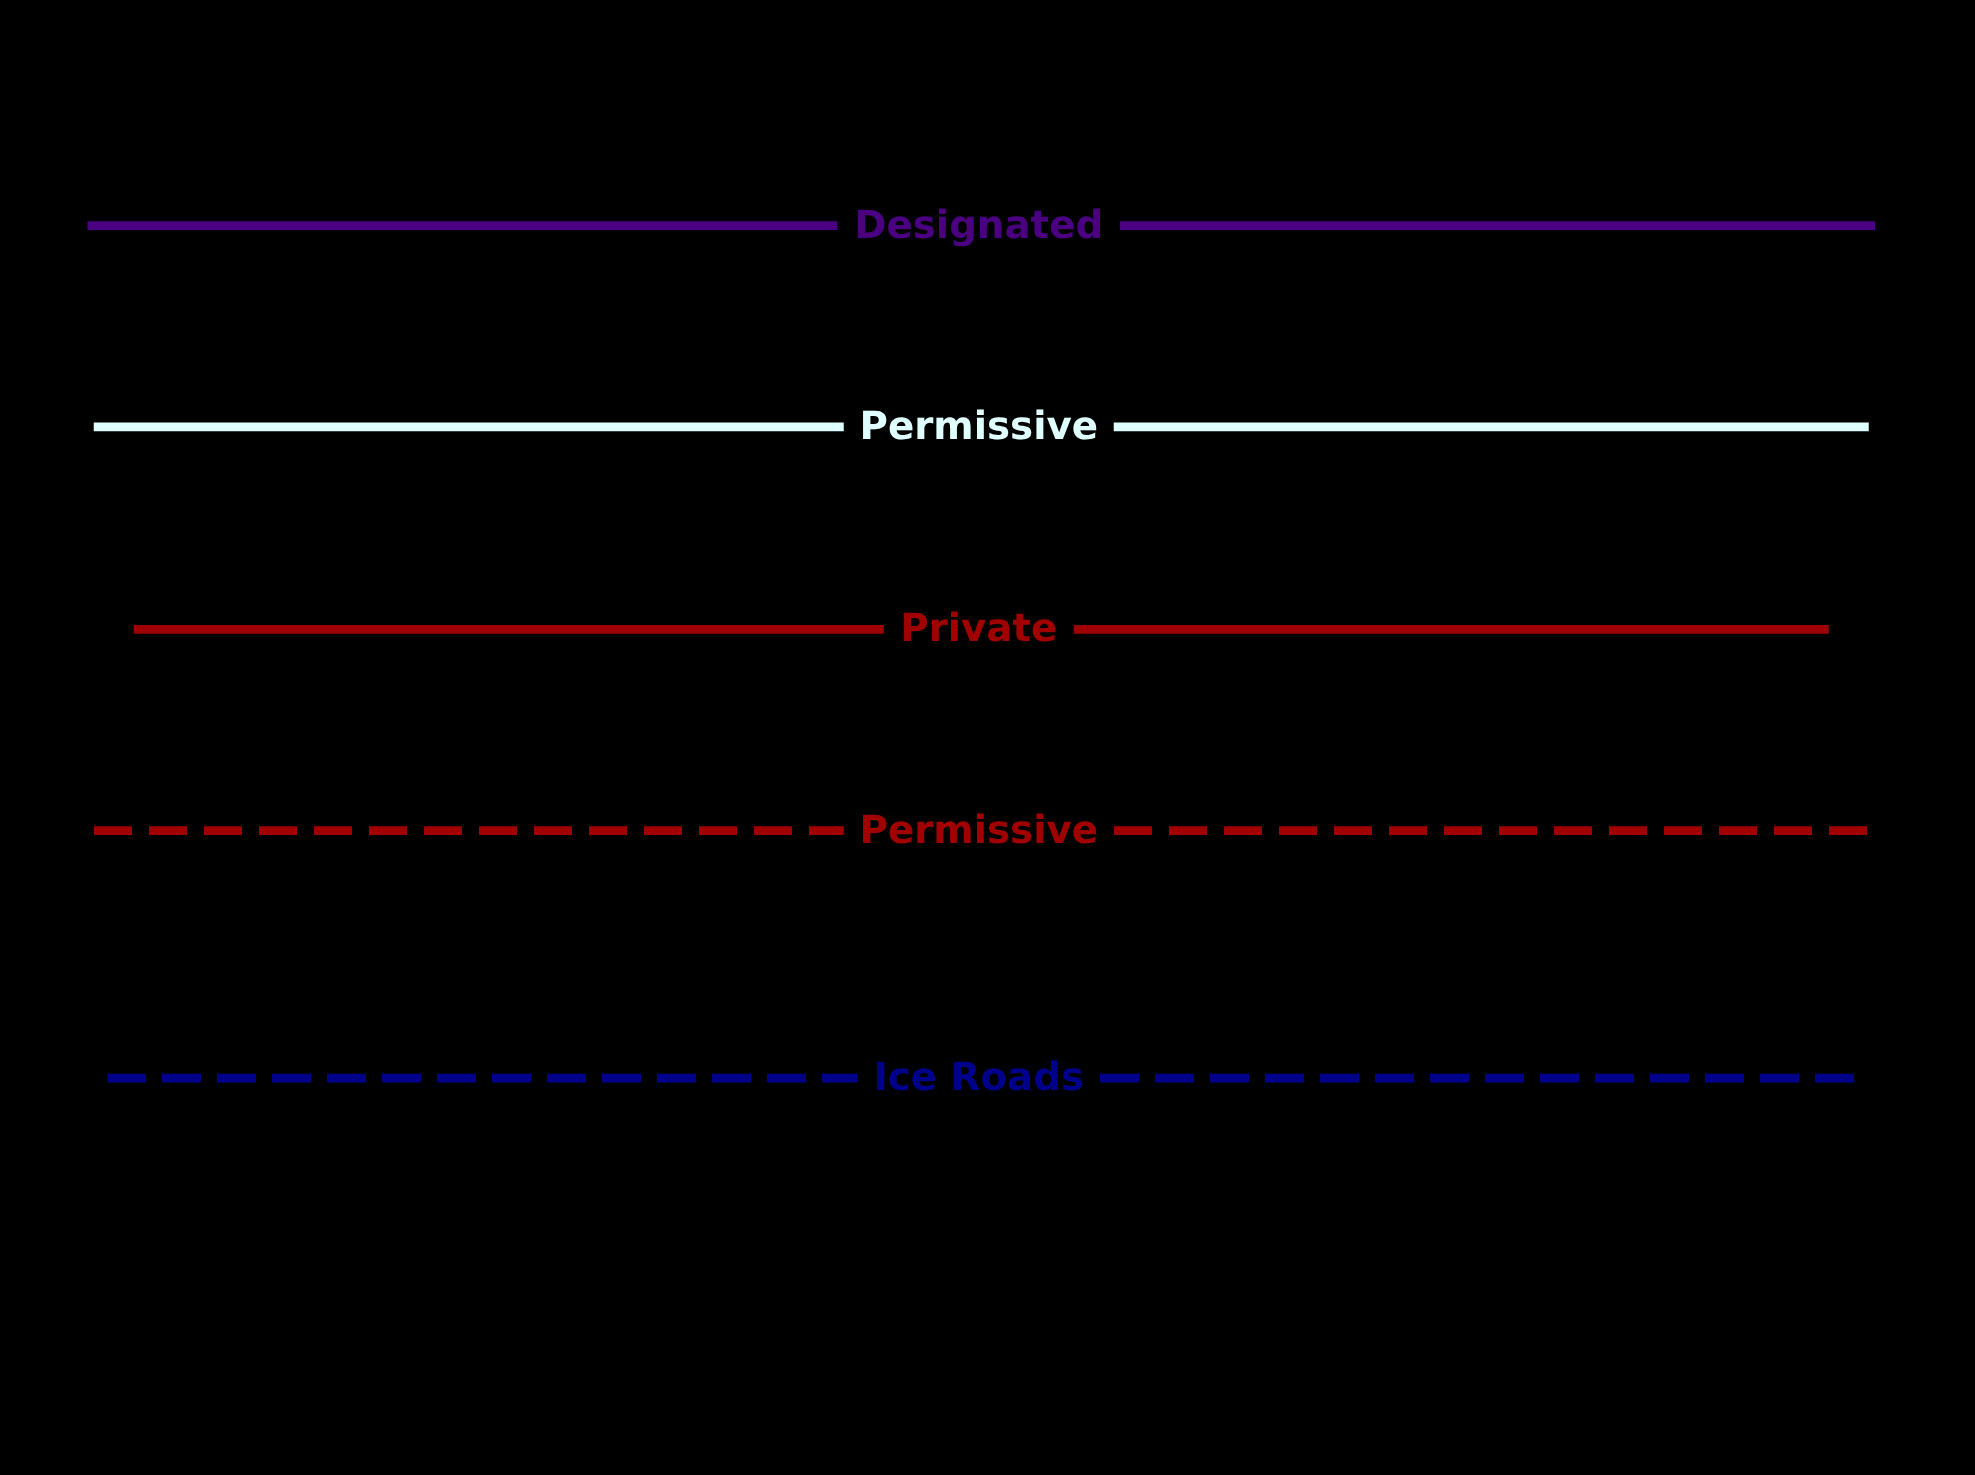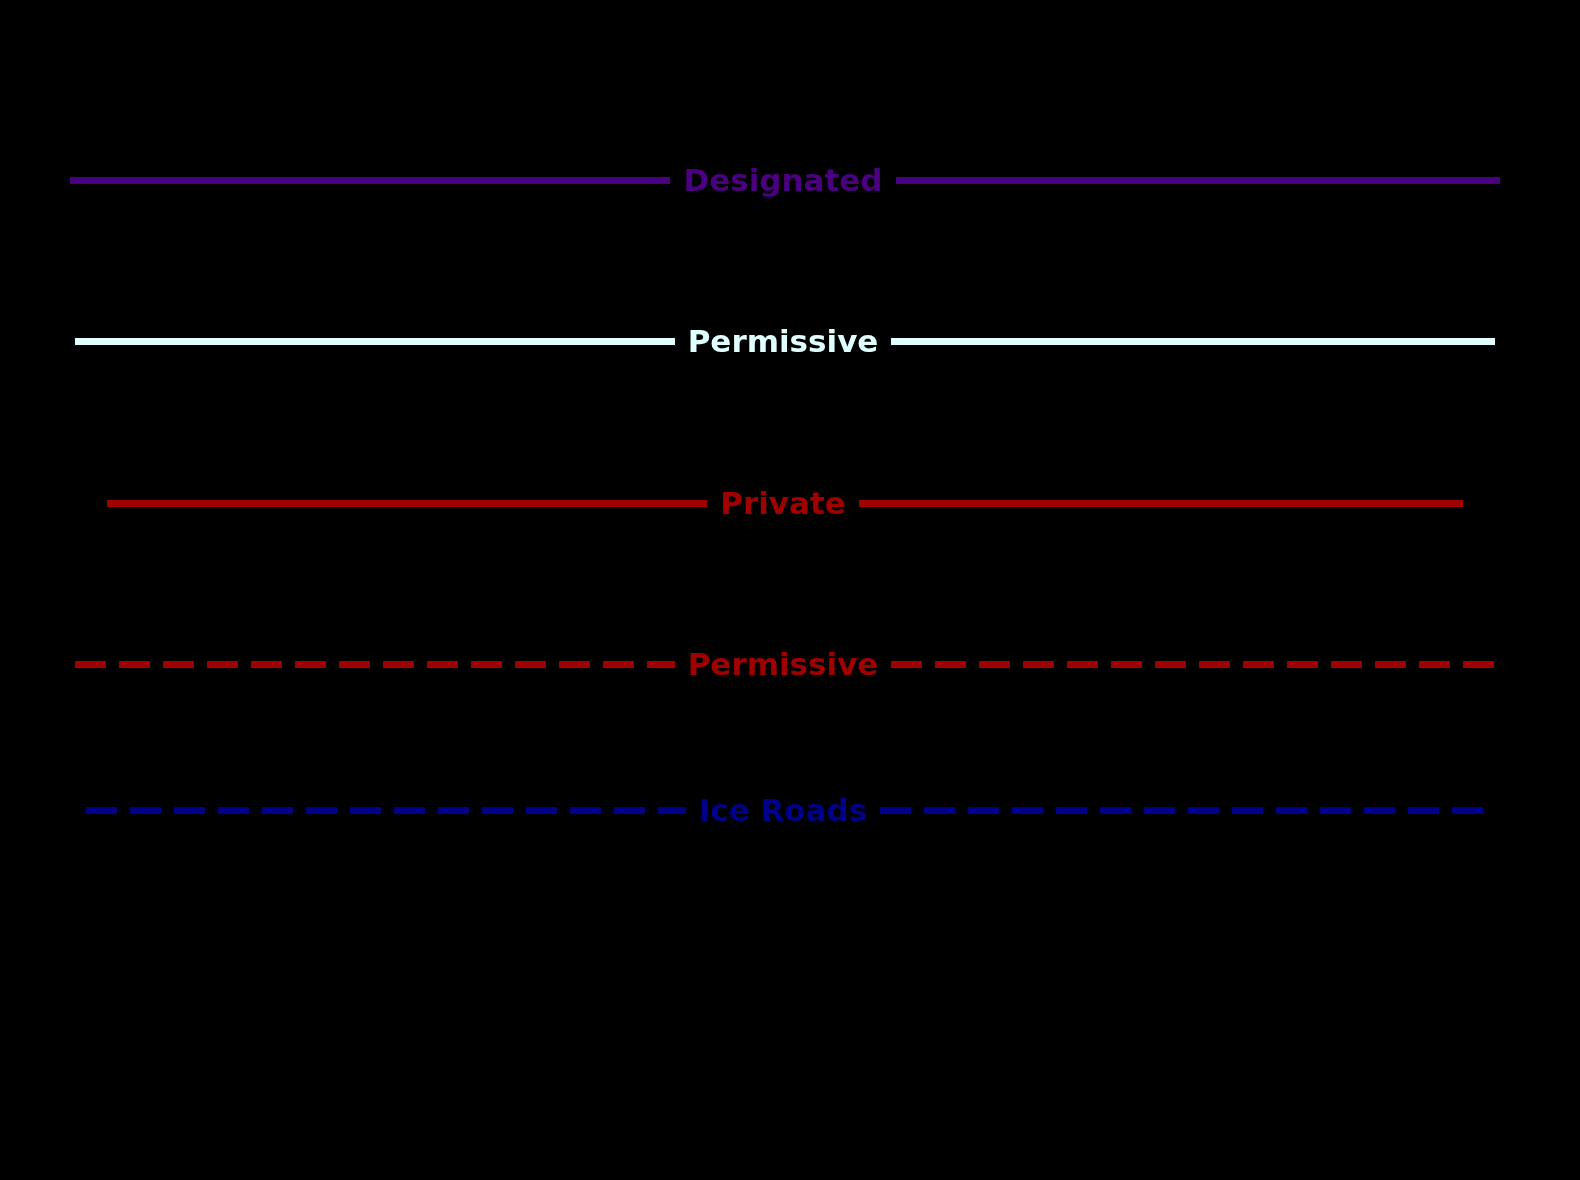--- a/index.html
+++ b/index.html
@@ -64,18 +64,18 @@
     <div class="legend-row" style="top: 311px;">
       <div class="legend-line seg-left" style="height: 7px; background: rgb(224, 255, 255); width: 600px;"></div>
       <div class="legend-label" style="color: rgb(224, 255, 255); font-size: 31px;">Permissive</div>
       <div class="legend-line seg-right" style="height: 7px; background: rgb(224, 255, 255); width: 604px; margin-right: 180px;"></div>
     </div>
     <div class="legend-row" style="top: 634px;">
       <div class="legend-line seg-left" style="height: 7px; background: repeating-linear-gradient(to right, rgb(160, 0, 0) 0px, rgb(160, 0, 0) 31px, rgba(0, 0, 0, 0) 31px, rgba(0, 0, 0, 0) 44px); width: 600px;"></div>
       <div class="legend-label" style="color: rgb(160, 0, 0); font-size: 31px;">Permissive</div>
       <div class="legend-line seg-right" style="height: 7px; background: repeating-linear-gradient(to right, rgb(160, 0, 0) 0px, rgb(160, 0, 0) 31px, rgba(0, 0, 0, 0) 31px, rgba(0, 0, 0, 0) 44px); width: 604px; margin-right: 180px;"></div>
     </div>
-    <div class="legend-row" style="top: 780px;">
+    <div class="legend-row" style="top: 832px;">
       <div class="legend-line seg-left" style="height: 7px; background: repeating-linear-gradient(to right, rgb(0, 0, 139) 0px, rgb(0, 0, 139) 31px, rgba(0, 0, 0, 0) 31px, rgba(0, 0, 0, 0) 44px); width: 600px;"></div>
       <div class="legend-label" style="color: rgb(0, 0, 139); font-size: 31px;">Ice Roads</div>
       <div class="legend-line seg-right" style="height: 7px; background: repeating-linear-gradient(to right, rgb(0, 0, 139) 0px, rgb(0, 0, 139) 31px, rgba(0, 0, 0, 0) 31px, rgba(0, 0, 0, 0) 44px); width: 604px; margin-right: 180px;"></div>
     </div>
   </div>
 
 </body></html>

